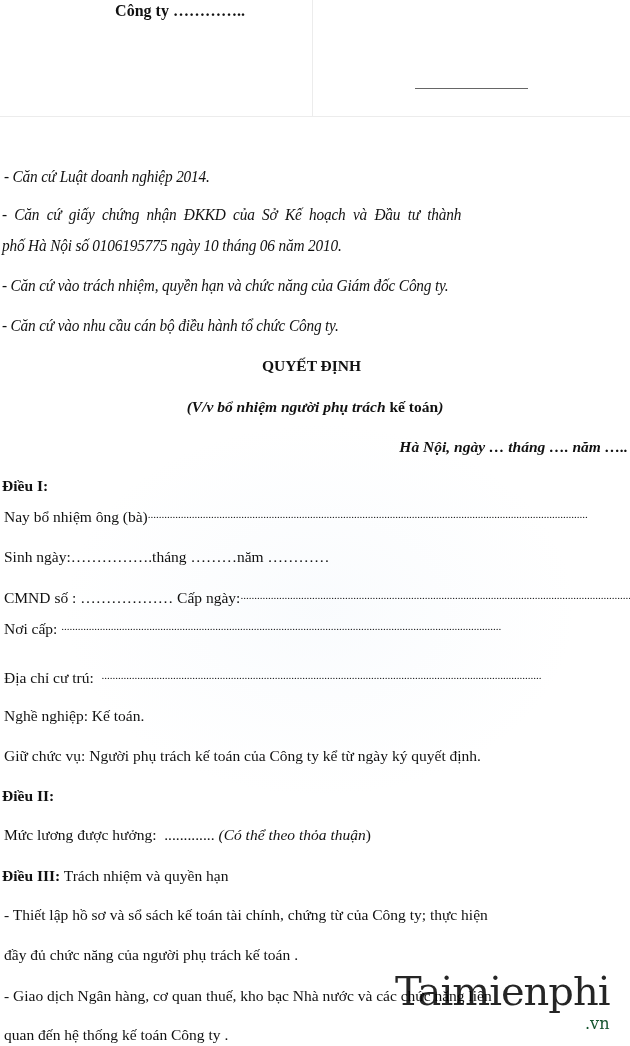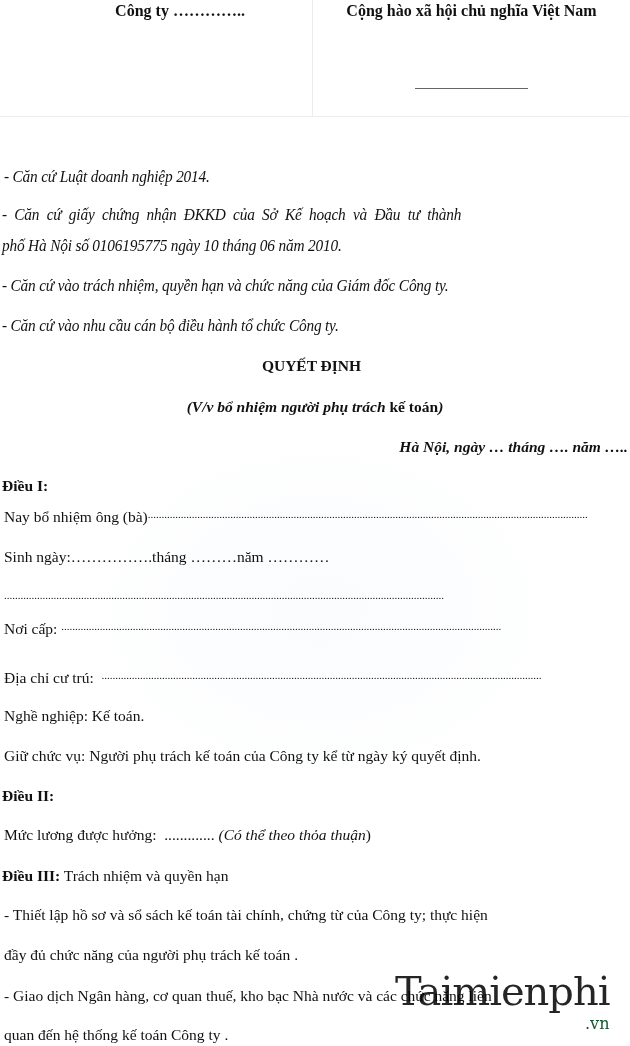--- a/index.html
+++ b/index.html
@@ -38,21 +38,20 @@
 </style>
 </head>
 <body>
 
 <div class="wm wm-faint"></div>
 
 <div class="hdr-left">
   <div class="hdr-text" style="top:2px;padding-left:48px;">Công ty …………..</div>
 </div>
 <div class="hdr-right">
-  <div class="hdr-text" style="top:2px;">Cộng hào xã hội chủ nghĩa Việt Nam</div>
   <div class="hdr-underline"></div>
 </div>
 <div class="hdr-bottom"></div>
 
 <div class="abs pre" style="left:4px; top:167px;"> - Căn cứ Luật doanh nghiệp 2014.</div>
 <div class="abs pre" style="left:2px; top:205px; transform:scaleX(0.93); word-spacing:4px;">- Căn cứ giấy chứng nhận ĐKKD của Sở Kế hoạch và Đầu tư thành</div>
 <div class="abs pre" style="left:2px; top:236px;">phố Hà  Nội  số 0106195775 ngày 10 tháng 06 năm 2010.</div>
 <div class="abs pre" style="left:2px; top:276px;">- Căn cứ vào trách nhiệm, quyền hạn và chức năng của Giám đốc Công ty.</div>
 <div class="abs pre" style="left:2px; top:316px;">- Căn cứ vào nhu cầu cán bộ điều hành tổ chức Công ty.</div>
 
@@ -60,20 +59,21 @@
 <div class="abs subtitle" style="top:398px;"><span>(V/v bổ nhiệm người phụ trách </span><span class="nb">kế toán</span><span>)</span></div>
 <div class="abs date" style="top:438px;">Hà Nội, ngày … tháng …. năm …..</div>
 
 <div class="abs body-line bold" style="top:477px; left:2px;">Điều I:</div>
 <div class="abs body-line row" style="top:508px;">
   <span class="label">Nay bổ nhiệm ông (bà)</span>
   <span class="leader">................................................................................................................................................................</span>
 </div>
 <div class="abs body-line" style="top:548px;">Sinh ngày:…………….tháng ………năm …………</div>
 <div class="abs body-line row" style="top:589px;">
+  <span class="label">CMND số : ……………… Cấp ngày:</span>
   <span class="leader">................................................................................................................................................................</span>
 </div>
 <div class="abs body-line row" style="top:620px;">
   <span class="label" style="white-space:pre;">Nơi cấp: </span>
   <span class="leader">................................................................................................................................................................</span>
 </div>
 <div class="abs body-line row" style="top:669px;">
   <span class="label" style="white-space:pre;">Địa chỉ cư trú:  </span>
   <span class="leader">................................................................................................................................................................</span>
 </div>

